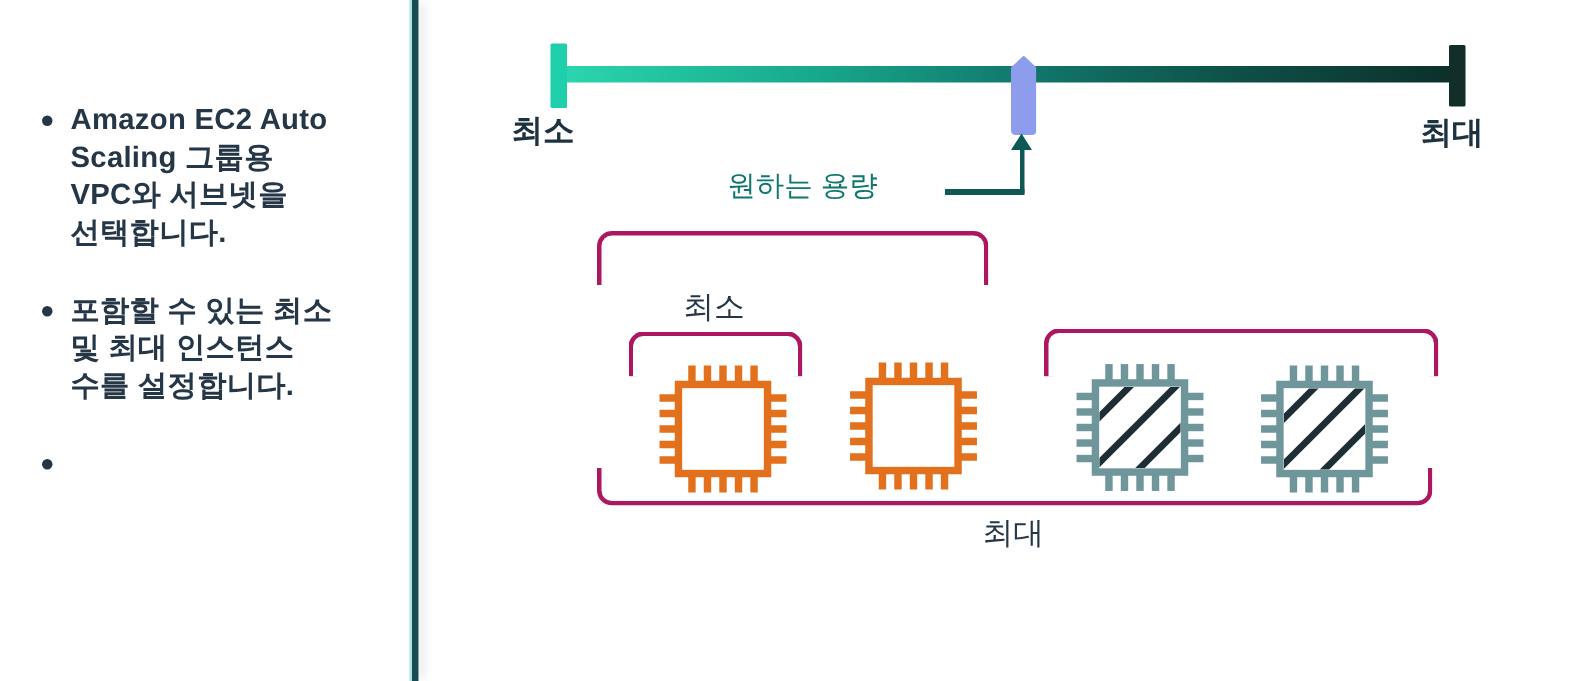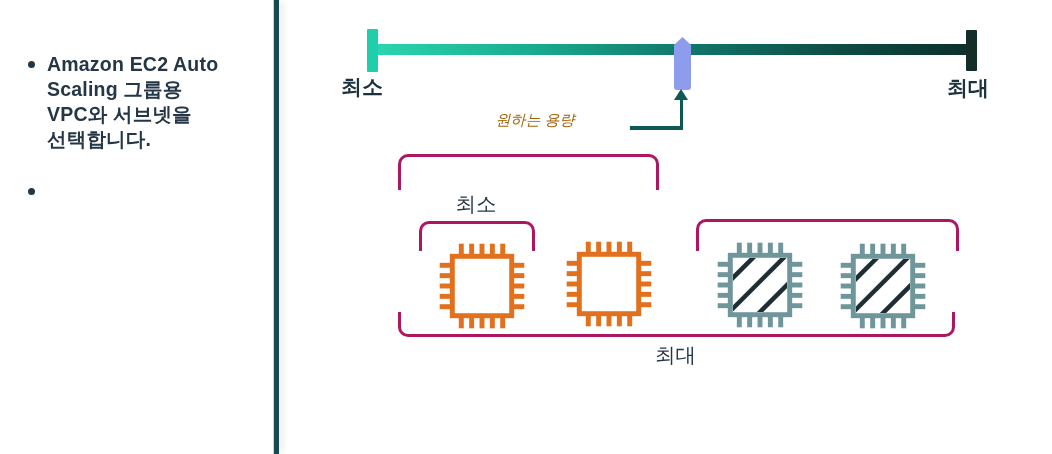--- a/index.html
+++ b/index.html
@@ -1,21 +1,21 @@
 <!DOCTYPE html>
 <html><head>
 <meta charset="utf-8">
 <style>
   html,body{margin:0;padding:0;background:#fff;}
   .canvas{
     position:relative;width:1052px;height:454px;background:#ffffff;
     font-family:"Liberation Sans","DejaVu Sans",sans-serif;color:#253746;overflow:hidden;
   }
   
-  .sidebar{position:absolute;left:28px;top:52px;width:235px;}
+  .sidebar{position:absolute;left:28px;top:68px;width:235px;}
   .bullet{display:flex;margin-bottom:27px;}
   .bullet-dot{width:7px;height:7px;border-radius:50%;background:#253746;margin:9px 12px 0 0;flex:none;}
   .bullet-text{font-size:19.5px;line-height:25px;font-weight:600;white-space:pre-line;letter-spacing:.2px;}
   
   .divider{position:absolute;left:273px;top:0;width:6px;height:454px;
     background:linear-gradient(90deg,#a8e4e0 0,#a8e4e0 1.5px,#174a52 1.5px,#174a52 6px);
     box-shadow:5px 0 6px -2px rgba(60,90,95,.28);}
   
   .cap-bar{position:absolute;left:374px;top:44px;width:598px;height:11px;
     background:linear-gradient(90deg,#2bd6ae 0%,#18a98c 28%,#11776b 52%,#0e4f46 76%,#0c2f2a 100%);}
@@ -23,21 +23,21 @@
   .cap-end.left{left:367px;top:29px;height:43px;background:#1fceaa;}
   .cap-end.right{left:966px;top:30px;height:41px;background:#132e28;}
   .bar-label{position:absolute;font-size:21px;font-weight:bold;color:#1d323f;}
   .bar-label.min{left:341px;top:73px;}
   .bar-label.max{left:947px;top:74px;}
   
   .slider{position:absolute;left:674px;top:37px;width:17px;height:53px;background:#8d9cec;
     clip-path:polygon(0 100%,0 15%,50% 0,100% 15%,100% 100%);border-radius:3px;}
   
   .desired-label{position:absolute;left:450px;top:111px;width:170px;text-align:center;
-    font-size:15px;color:#a16207;font-style:italic;}
+    font-size:19px;color:#0f766e;}
   .arrow-h{position:absolute;left:630px;top:126px;width:53px;height:3.5px;background:#0e5956;}
   .arrow-v{position:absolute;left:679.5px;top:99px;width:3.5px;height:30px;background:#0e5956;}
   .arrow-head{position:absolute;left:674px;top:89px;width:0;height:0;
     border-left:7px solid transparent;border-right:7px solid transparent;border-bottom:11px solid #0e5956;}
   
   .bracket-down{position:absolute;border:3.5px solid #ad1660;border-bottom:none;border-radius:10px 10px 0 0;}
   .bracket-up{position:absolute;border:3.5px solid #ad1660;border-top:none;border-radius:0 0 10px 10px;}
   .bk-top{left:398px;top:154px;width:255px;height:33px;}
   .bk-min{left:419px;top:221px;width:110px;height:27px;}
   .bk-scale{left:696px;top:219px;width:257px;height:29px;}
@@ -58,20 +58,26 @@
   <div class="sidebar">
     <div class="bullet">
       <span class="bullet-dot"></span>
       <span class="bullet-text">Amazon EC2 Auto
 Scaling 그룹용
 VPC와 서브넷을
 선택합니다.</span>
     </div>
     <div class="bullet">
       <span class="bullet-dot"></span>
+      <span class="bullet-text">포함할 수 있는 최소
+및 최대 인스턴스
+수를 설정합니다.</span>
+    </div>
+    <div class="bullet">
+      <span class="bullet-dot"></span>
     </div>
   </div>
 
   <div class="divider"></div>
 
   <div class="cap-bar"></div>
   <div class="cap-end left"></div>
   <div class="cap-end right"></div>
   <div class="bar-label min">최소</div>
   <div class="bar-label max">최대</div>

